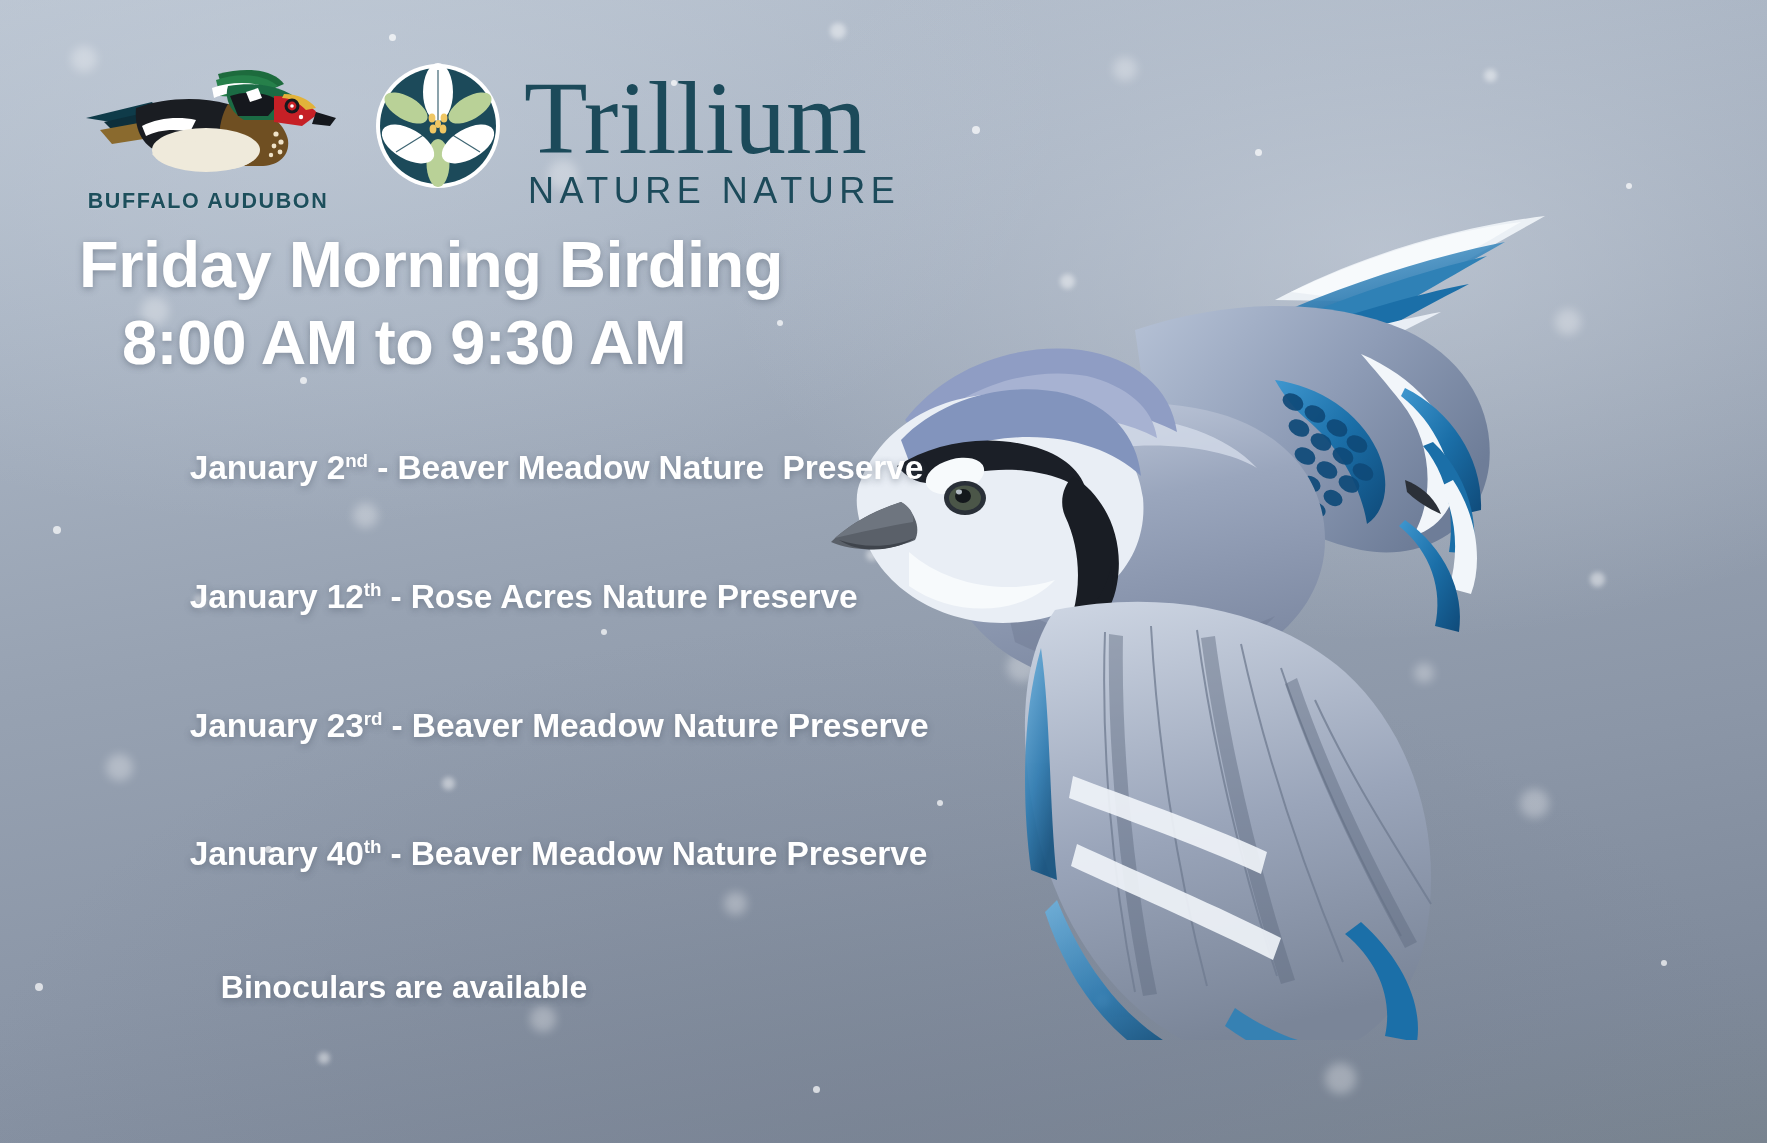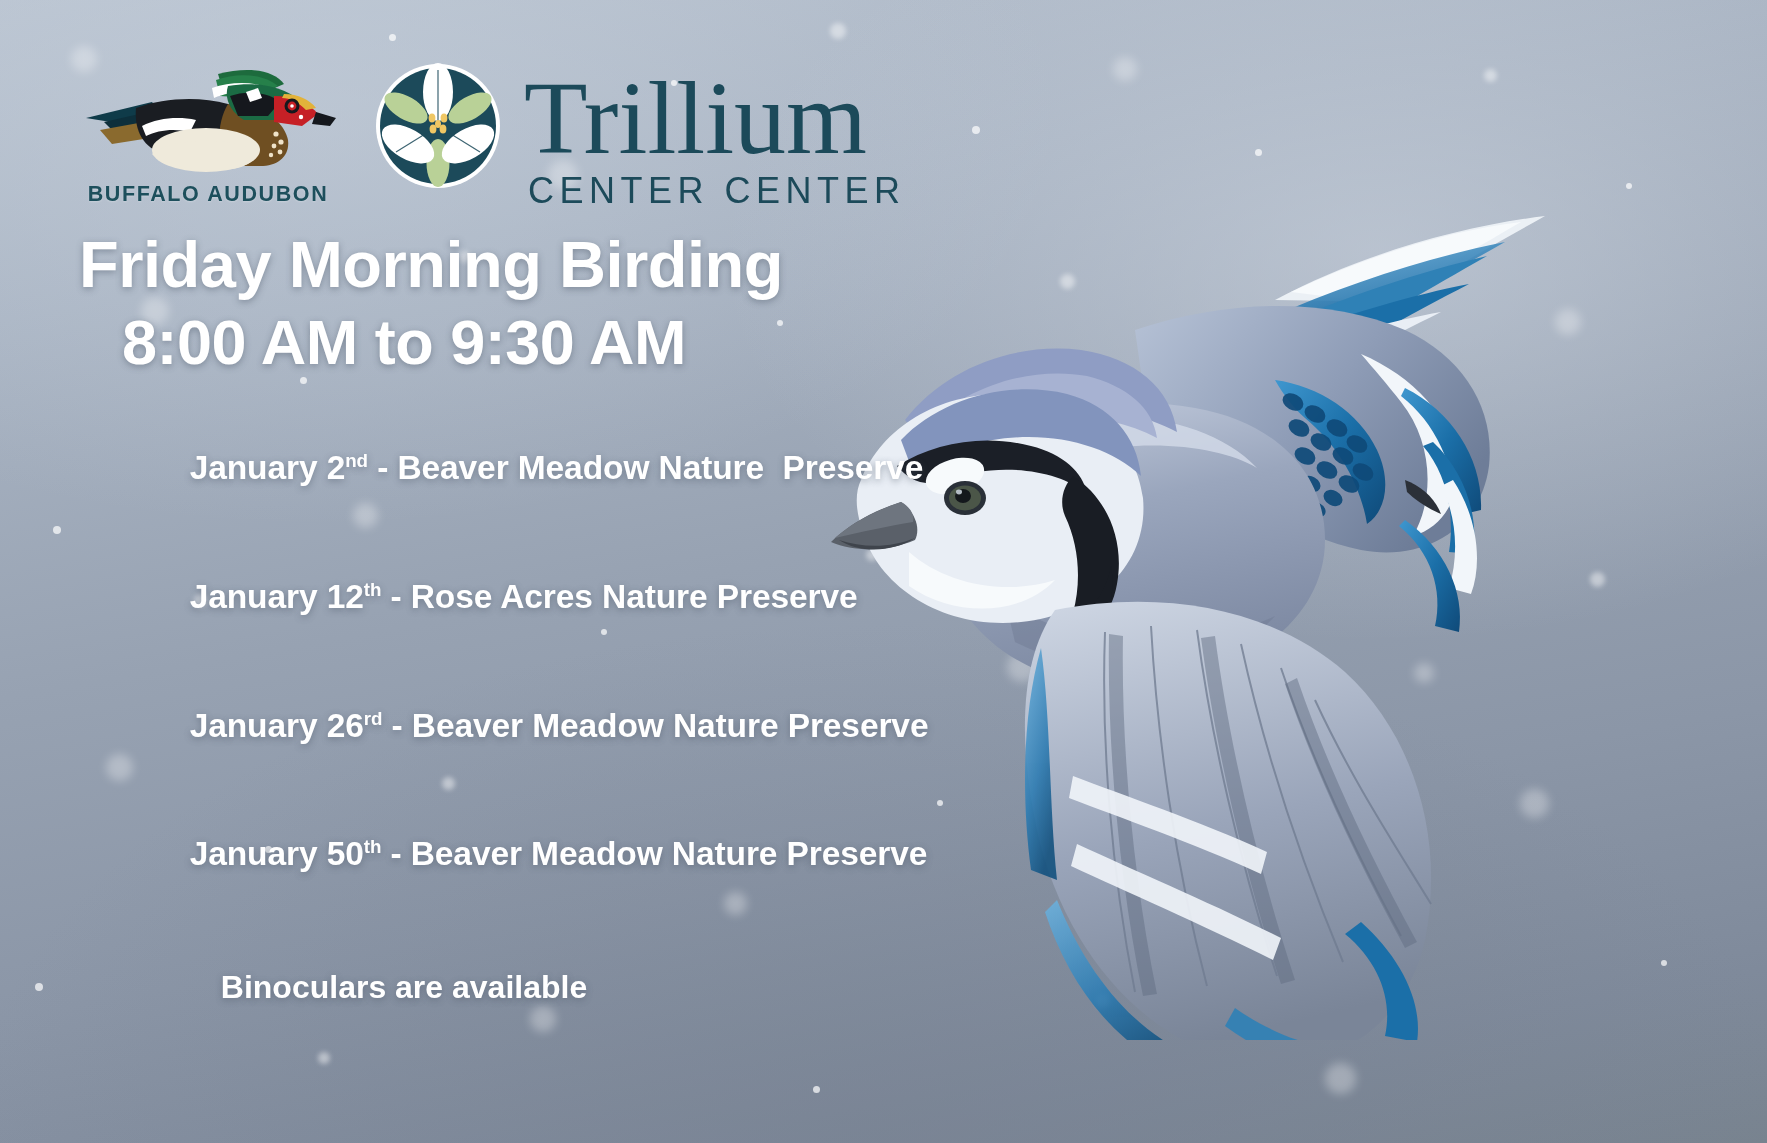--- a/index.html
+++ b/index.html
@@ -34,21 +34,21 @@
   
   #logo-row {
     position:absolute; left:78px; top:62px;
     display:flex; align-items:flex-start; gap:36px;
   }
 
   
   .ba-logo { width:260px; }
   .ba-logo svg { display:block; width:260px; height:120px; }
   .ba-word {
-    margin-top:0; text-align:center;
+    margin-top:7px; text-align:center;
     font-size:21.5px; font-weight:bold; letter-spacing:1.6px;
     color:#1d4f5c; white-space:nowrap;
     text-shadow:0 1px 2px rgba(255,255,255,.25);
   }
 
   
   .tr-wrap { display:flex; align-items:flex-start; gap:22px; }
   .tr-mark { width:128px; height:128px; flex:0 0 auto; }
   .tr-mark svg { display:block; width:128px; height:128px; }
   .tr-text { padding-top:8px; }
@@ -223,21 +223,21 @@
             <ellipse cx="58" cy="56" rx="3.4" ry="4.6"></ellipse>
             <ellipse cx="70" cy="56" rx="3.4" ry="4.6"></ellipse>
             <ellipse cx="59" cy="67" rx="3.4" ry="4.6"></ellipse>
             <ellipse cx="69" cy="67" rx="3.4" ry="4.6"></ellipse>
             <ellipse cx="64" cy="62" rx="3" ry="4"></ellipse>
           </g>
         </svg>
       </div>
       <div class="tr-text">
         <div class="tr-name">Trillium</div>
-        <div class="tr-sub">CENTER CENTER</div>
+        <div class="tr-sub">NATURE NATURE</div>
       </div>
     </div>
   </div>
 
   <div id="jay">
     <svg viewBox="0 0 962 860">
       <defs>
         <linearGradient id="gBody" x1="0" y1="0" x2=".3" y2="1">
           <stop offset="0" stop-color="#c6cfe0"></stop>
           <stop offset=".45" stop-color="#9aa6bd"></stop>
@@ -401,24 +401,24 @@
     <div class="subhead t-shadow">8:00 AM to 9:30 AM</div>
 
     <div class="dates">
       <div class="date-line t-shadow">
         <span>January</span> <span>2</span><sup>nd</sup><span> - </span><span>Beaver Meadow Nature  Preserve</span>
       </div>
       <div class="date-line t-shadow">
         <span>January</span> <span>12</span><sup>th</sup><span> - </span><span>Rose Acres Nature Preserve</span>
       </div>
       <div class="date-line t-shadow">
-        <span>January</span> <span>26</span><sup>rd</sup><span> - </span><span>Beaver Meadow Nature Preserve</span>
+        <span>January</span> <span>23</span><sup>rd</sup><span> - </span><span>Beaver Meadow Nature Preserve</span>
       </div>
       <div class="date-line t-shadow">
-        <span>January</span> <span>50</span><sup>th</sup><span> - </span><span>Beaver Meadow Nature Preserve</span>
+        <span>January</span> <span>40</span><sup>th</sup><span> - </span><span>Beaver Meadow Nature Preserve</span>
       </div>
     </div>
 
     <div class="binoc t-shadow">Binoculars are available</div>
 
   </div>
 
 </div>
 
 </body></html>

